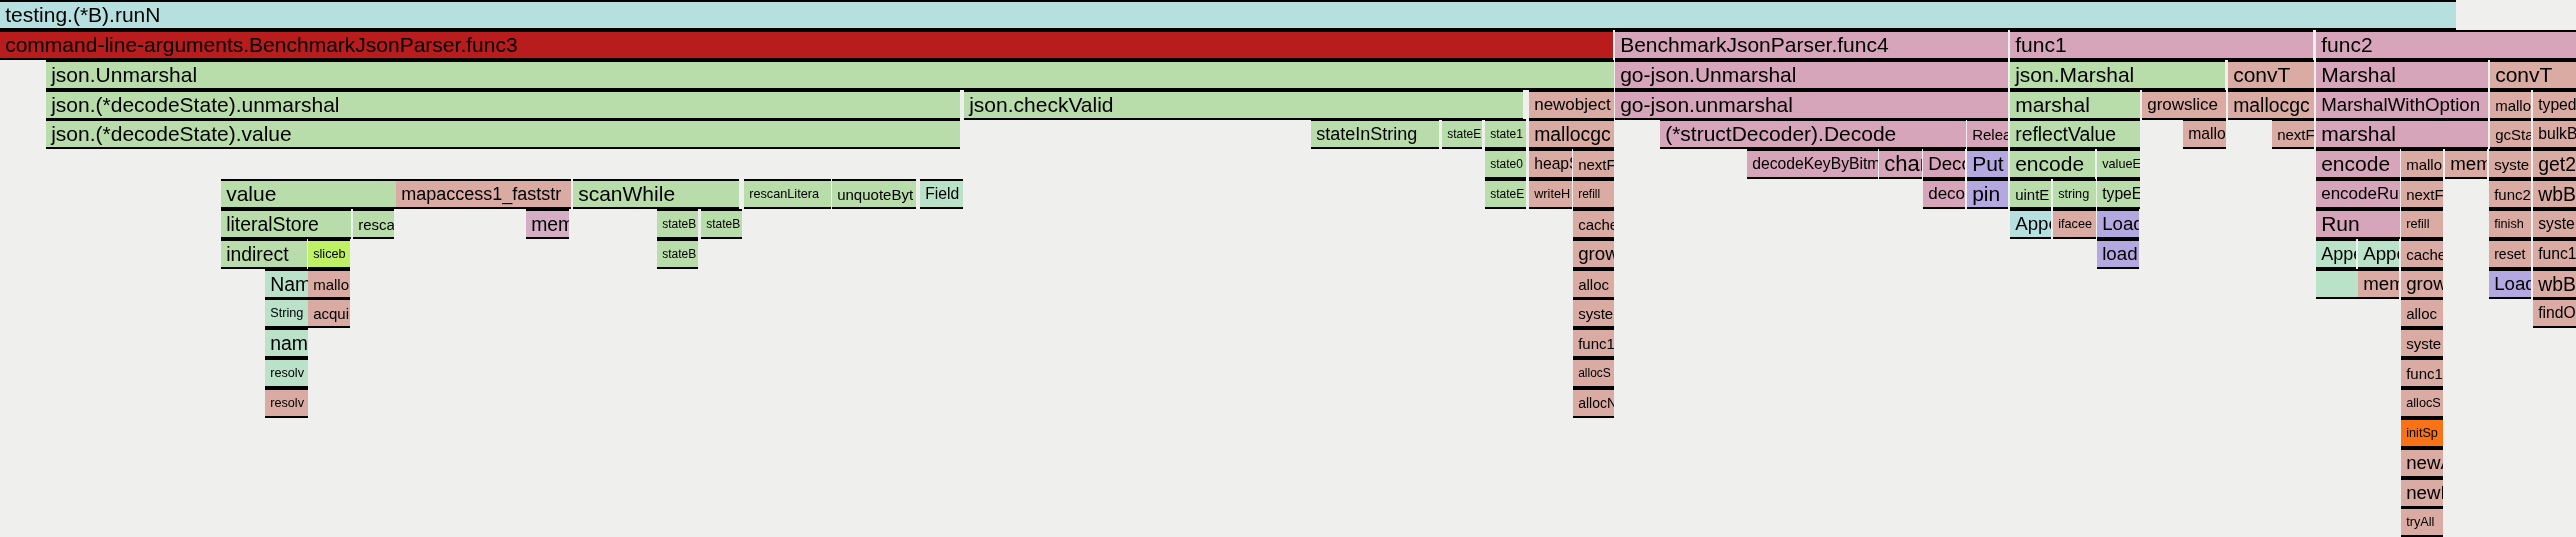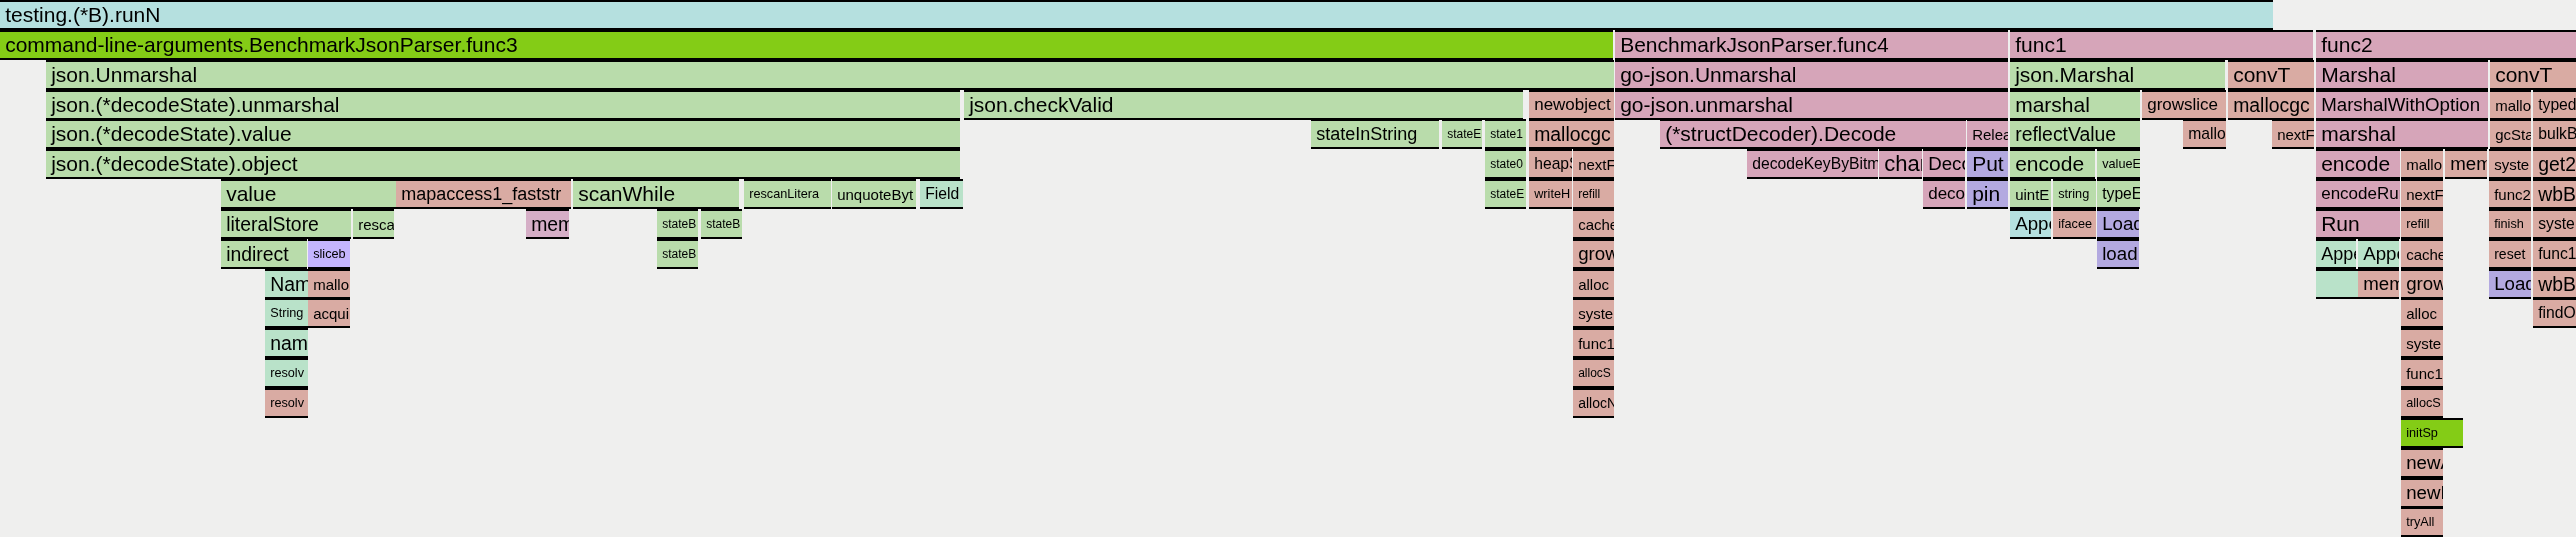--- a/index.html
+++ b/index.html
@@ -25,22 +25,22 @@
     overflow:hidden;
     white-space:nowrap;
     color:#000;
     cursor:pointer;
   }
 </style>
 </head>
 <body>
 
 <div id="flame">
-    <div class="frame" style="left: 0px; top: 0px; width: 2273px; background: rgb(181, 224, 223); font-size: 21px;">testing.(*B).runN</div>
-    <div class="frame" style="left: 0px; top: 30px; width: 1613px; background: #84cc16; font-size: 21px;">command-line-arguments.BenchmarkJsonParser.func3</div>
+    <div class="frame" style="left: 0px; top: 0px; width: 2456px; background: rgb(181, 224, 223); font-size: 21px;">testing.(*B).runN</div>
+    <div class="frame" style="left: 0px; top: 30px; width: 1613px; background: #b91c1c; font-size: 21px;">command-line-arguments.BenchmarkJsonParser.func3</div>
     <div class="frame" style="left: 1615px; top: 30px; width: 393px; background: rgb(214, 165, 185); font-size: 21px;">BenchmarkJsonParser.func4</div>
     <div class="frame" style="left: 2010px; top: 30px; width: 303px; background: rgb(214, 165, 185); font-size: 21px;">func1</div>
     <div class="frame" style="left: 2316px; top: 30px; width: 260px; background: rgb(214, 165, 185); font-size: 21px;">func2</div>
     <div class="frame" style="left: 46px; top: 60px; width: 1568px; background: rgb(185, 220, 171); font-size: 21px;">json.Unmarshal</div>
     <div class="frame" style="left: 1615px; top: 60px; width: 393px; background: rgb(214, 165, 185); font-size: 21px;">go-json.Unmarshal</div>
     <div class="frame" style="left: 2010px; top: 60px; width: 215px; background: rgb(185, 220, 171); font-size: 21px;">json.Marshal</div>
     <div class="frame" style="left: 2228px; top: 60px; width: 86px; background: rgb(217, 171, 163); font-size: 21px;">convT</div>
     <div class="frame" style="left: 2316px; top: 60px; width: 172px; background: rgb(214, 165, 185); font-size: 21px;">Marshal</div>
     <div class="frame" style="left: 2490px; top: 60px; width: 86px; background: rgb(217, 171, 163); font-size: 21px;">convT</div>
     <div class="frame" style="left: 964px; top: 90px; width: 559px; background: rgb(185, 220, 171); font-size: 21px;">json.checkValid</div>
@@ -59,21 +59,20 @@
     <div class="frame" style="left: 1485px; top: 119px; width: 41px; background: rgb(185, 220, 171); font-size: 12px;">state1</div>
     <div class="frame" style="left: 1529px; top: 119px; width: 85px; background: rgb(217, 171, 163); font-size: 19.4px;">mallocgc</div>
     <div class="frame" style="left: 1660px; top: 119px; width: 306px; background: rgb(214, 165, 185); font-size: 21px;">(*structDecoder).Decode</div>
     <div class="frame" style="left: 1967px; top: 119px; width: 41px; background: rgb(214, 165, 185); font-size: 15px;">Relea</div>
     <div class="frame" style="left: 2010px; top: 119px; width: 130px; background: rgb(185, 220, 171); font-size: 19.4px;">reflectValue</div>
     <div class="frame" style="left: 2183px; top: 119px; width: 43px; background: rgb(217, 171, 163); font-size: 15.7px;">mallo</div>
     <div class="frame" style="left: 2272px; top: 119px; width: 42px; background: rgb(217, 171, 163); font-size: 15px;">nextF</div>
     <div class="frame" style="left: 2316px; top: 119px; width: 172px; background: rgb(214, 165, 185); font-size: 21px;">marshal</div>
     <div class="frame" style="left: 2490px; top: 119px; width: 41px; background: rgb(217, 171, 163); font-size: 15px;">gcSta</div>
     <div class="frame" style="left: 2533px; top: 119px; width: 43px; background: rgb(217, 171, 163); font-size: 15.7px;">bulkB</div>
-    <div class="frame" style="left: 46px; top: 149px; width: 914px; background: rgb(185, 220, 171); font-size: 21px;">json.(*decodeState).object</div>
     <div class="frame" style="left: 1485px; top: 149px; width: 41px; background: rgb(185, 220, 171); font-size: 12px;">state0</div>
     <div class="frame" style="left: 1529px; top: 149px; width: 43px; background: rgb(217, 171, 163); font-size: 15.7px;">heapS</div>
     <div class="frame" style="left: 1573px; top: 149px; width: 41px; background: rgb(217, 171, 163); font-size: 15px;">nextF</div>
     <div class="frame" style="left: 1747px; top: 149px; width: 131px; background: rgb(214, 165, 185); font-size: 15.7px;">decodeKeyByBitm</div>
     <div class="frame" style="left: 1879px; top: 149px; width: 43px; background: rgb(214, 165, 185); font-size: 22px;">char</div>
     <div class="frame" style="left: 1923px; top: 149px; width: 42px; background: rgb(214, 165, 185); font-size: 18.7px;">Deco</div>
     <div class="frame" style="left: 1967px; top: 149px; width: 41px; background: rgb(179, 169, 224); font-size: 21px;">Put</div>
     <div class="frame" style="left: 2010px; top: 149px; width: 85px; background: rgb(185, 220, 171); font-size: 21px;">encode</div>
     <div class="frame" style="left: 2097px; top: 149px; width: 43px; background: rgb(185, 220, 171); font-size: 12.7px;">valueE</div>
     <div class="frame" style="left: 2316px; top: 149px; width: 84px; background: rgb(214, 165, 185); font-size: 21px;">encode</div>
@@ -106,21 +105,21 @@
     <div class="frame" style="left: 701px; top: 209px; width: 41px; background: rgb(185, 220, 171); font-size: 12px;">stateB</div>
     <div class="frame" style="left: 1573px; top: 209px; width: 41px; background: rgb(217, 171, 163); font-size: 15px;">cache</div>
     <div class="frame" style="left: 2010px; top: 209px; width: 41px; background: rgb(181, 224, 223); font-size: 18.7px;">Appe</div>
     <div class="frame" style="left: 2053px; top: 209px; width: 43px; background: rgb(217, 171, 163); font-size: 12.7px;">ifacee</div>
     <div class="frame" style="left: 2097px; top: 209px; width: 42px; background: rgb(179, 169, 224); font-size: 18.7px;">Load</div>
     <div class="frame" style="left: 2316px; top: 209px; width: 84px; background: rgb(214, 165, 185); font-size: 21px;">Run</div>
     <div class="frame" style="left: 2401px; top: 209px; width: 42px; background: rgb(217, 171, 163); font-size: 12.7px;">refill</div>
     <div class="frame" style="left: 2489px; top: 209px; width: 42px; background: rgb(217, 171, 163); font-size: 12.7px;">finish</div>
     <div class="frame" style="left: 2533px; top: 209px; width: 43px; background: rgb(217, 171, 163); font-size: 15.7px;">syste</div>
     <div class="frame" style="left: 221px; top: 239px; width: 86px; background: rgb(185, 220, 171); font-size: 19.4px;">indirect</div>
-    <div class="frame" style="left: 308px; top: 239px; width: 42px; background: #c4b5fd; font-size: 12.7px;">sliceb</div>
+    <div class="frame" style="left: 308px; top: 239px; width: 42px; background: #bef264; font-size: 12.7px;">sliceb</div>
     <div class="frame" style="left: 657px; top: 239px; width: 41px; background: rgb(185, 220, 171); font-size: 12px;">stateB</div>
     <div class="frame" style="left: 1573px; top: 239px; width: 41px; background: rgb(217, 171, 163); font-size: 18.7px;">grow</div>
     <div class="frame" style="left: 2097px; top: 239px; width: 42px; background: rgb(179, 169, 224); font-size: 18.7px;">load</div>
     <div class="frame" style="left: 2316px; top: 239px; width: 40px; background: rgb(185, 226, 201); font-size: 18px;">Appe</div>
     <div class="frame" style="left: 2358px; top: 239px; width: 41px; background: rgb(185, 226, 201); font-size: 18.7px;">Appe</div>
     <div class="frame" style="left: 2401px; top: 239px; width: 42px; background: rgb(217, 171, 163); font-size: 15px;">cache</div>
     <div class="frame" style="left: 2489px; top: 239px; width: 42px; background: rgb(217, 171, 163); font-size: 14px;">reset</div>
     <div class="frame" style="left: 2533px; top: 239px; width: 43px; background: rgb(217, 171, 163); font-size: 15.7px;">func1</div>
     <div class="frame" style="left: 265px; top: 269px; width: 43px; background: rgb(185, 226, 201); font-size: 19.4px;">Name</div>
     <div class="frame" style="left: 308px; top: 269px; width: 42px; background: rgb(217, 171, 163); font-size: 15px;">mallo</div>
@@ -137,18 +136,18 @@
     <div class="frame" style="left: 2533px; top: 298px; width: 43px; background: rgb(217, 171, 163); font-size: 15.7px; text-align: right;">findO</div>
     <div class="frame" style="left: 265px; top: 328px; width: 43px; background: rgb(185, 226, 201); font-size: 19.4px;">name</div>
     <div class="frame" style="left: 1573px; top: 328px; width: 41px; background: rgb(217, 171, 163); font-size: 15px;">func1</div>
     <div class="frame" style="left: 2401px; top: 328px; width: 42px; background: rgb(217, 171, 163); font-size: 15px;">syste</div>
     <div class="frame" style="left: 265px; top: 358px; width: 43px; background: rgb(185, 226, 201); font-size: 12.7px;">resolv</div>
     <div class="frame" style="left: 1573px; top: 358px; width: 41px; background: rgb(217, 171, 163); font-size: 12px;">allocS</div>
     <div class="frame" style="left: 2401px; top: 358px; width: 42px; background: rgb(217, 171, 163); font-size: 15px;">func1</div>
     <div class="frame" style="left: 265px; top: 388px; width: 43px; background: rgb(217, 171, 163); font-size: 12.7px;">resolv</div>
     <div class="frame" style="left: 1573px; top: 388px; width: 41px; background: rgb(217, 171, 163); font-size: 14px;">allocN</div>
     <div class="frame" style="left: 2401px; top: 388px; width: 42px; background: rgb(217, 171, 163); font-size: 12.7px;">allocS</div>
-    <div class="frame" style="left: 2401px; top: 418px; width: 62px; background: #84cc16; font-size: 12.7px;">initSp</div>
+    <div class="frame" style="left: 2401px; top: 418px; width: 42px; background: #f97316; font-size: 12.7px;">initSp</div>
     <div class="frame" style="left: 2401px; top: 448px; width: 42px; background: rgb(217, 171, 163); font-size: 18.7px;">newA</div>
     <div class="frame" style="left: 2401px; top: 478px; width: 42px; background: rgb(217, 171, 163); font-size: 18.7px;">newM</div>
     <div class="frame" style="left: 2401px; top: 507px; width: 42px; background: rgb(217, 171, 163); font-size: 12.7px;">tryAll</div>
   </div>
 
 
 </body></html>

